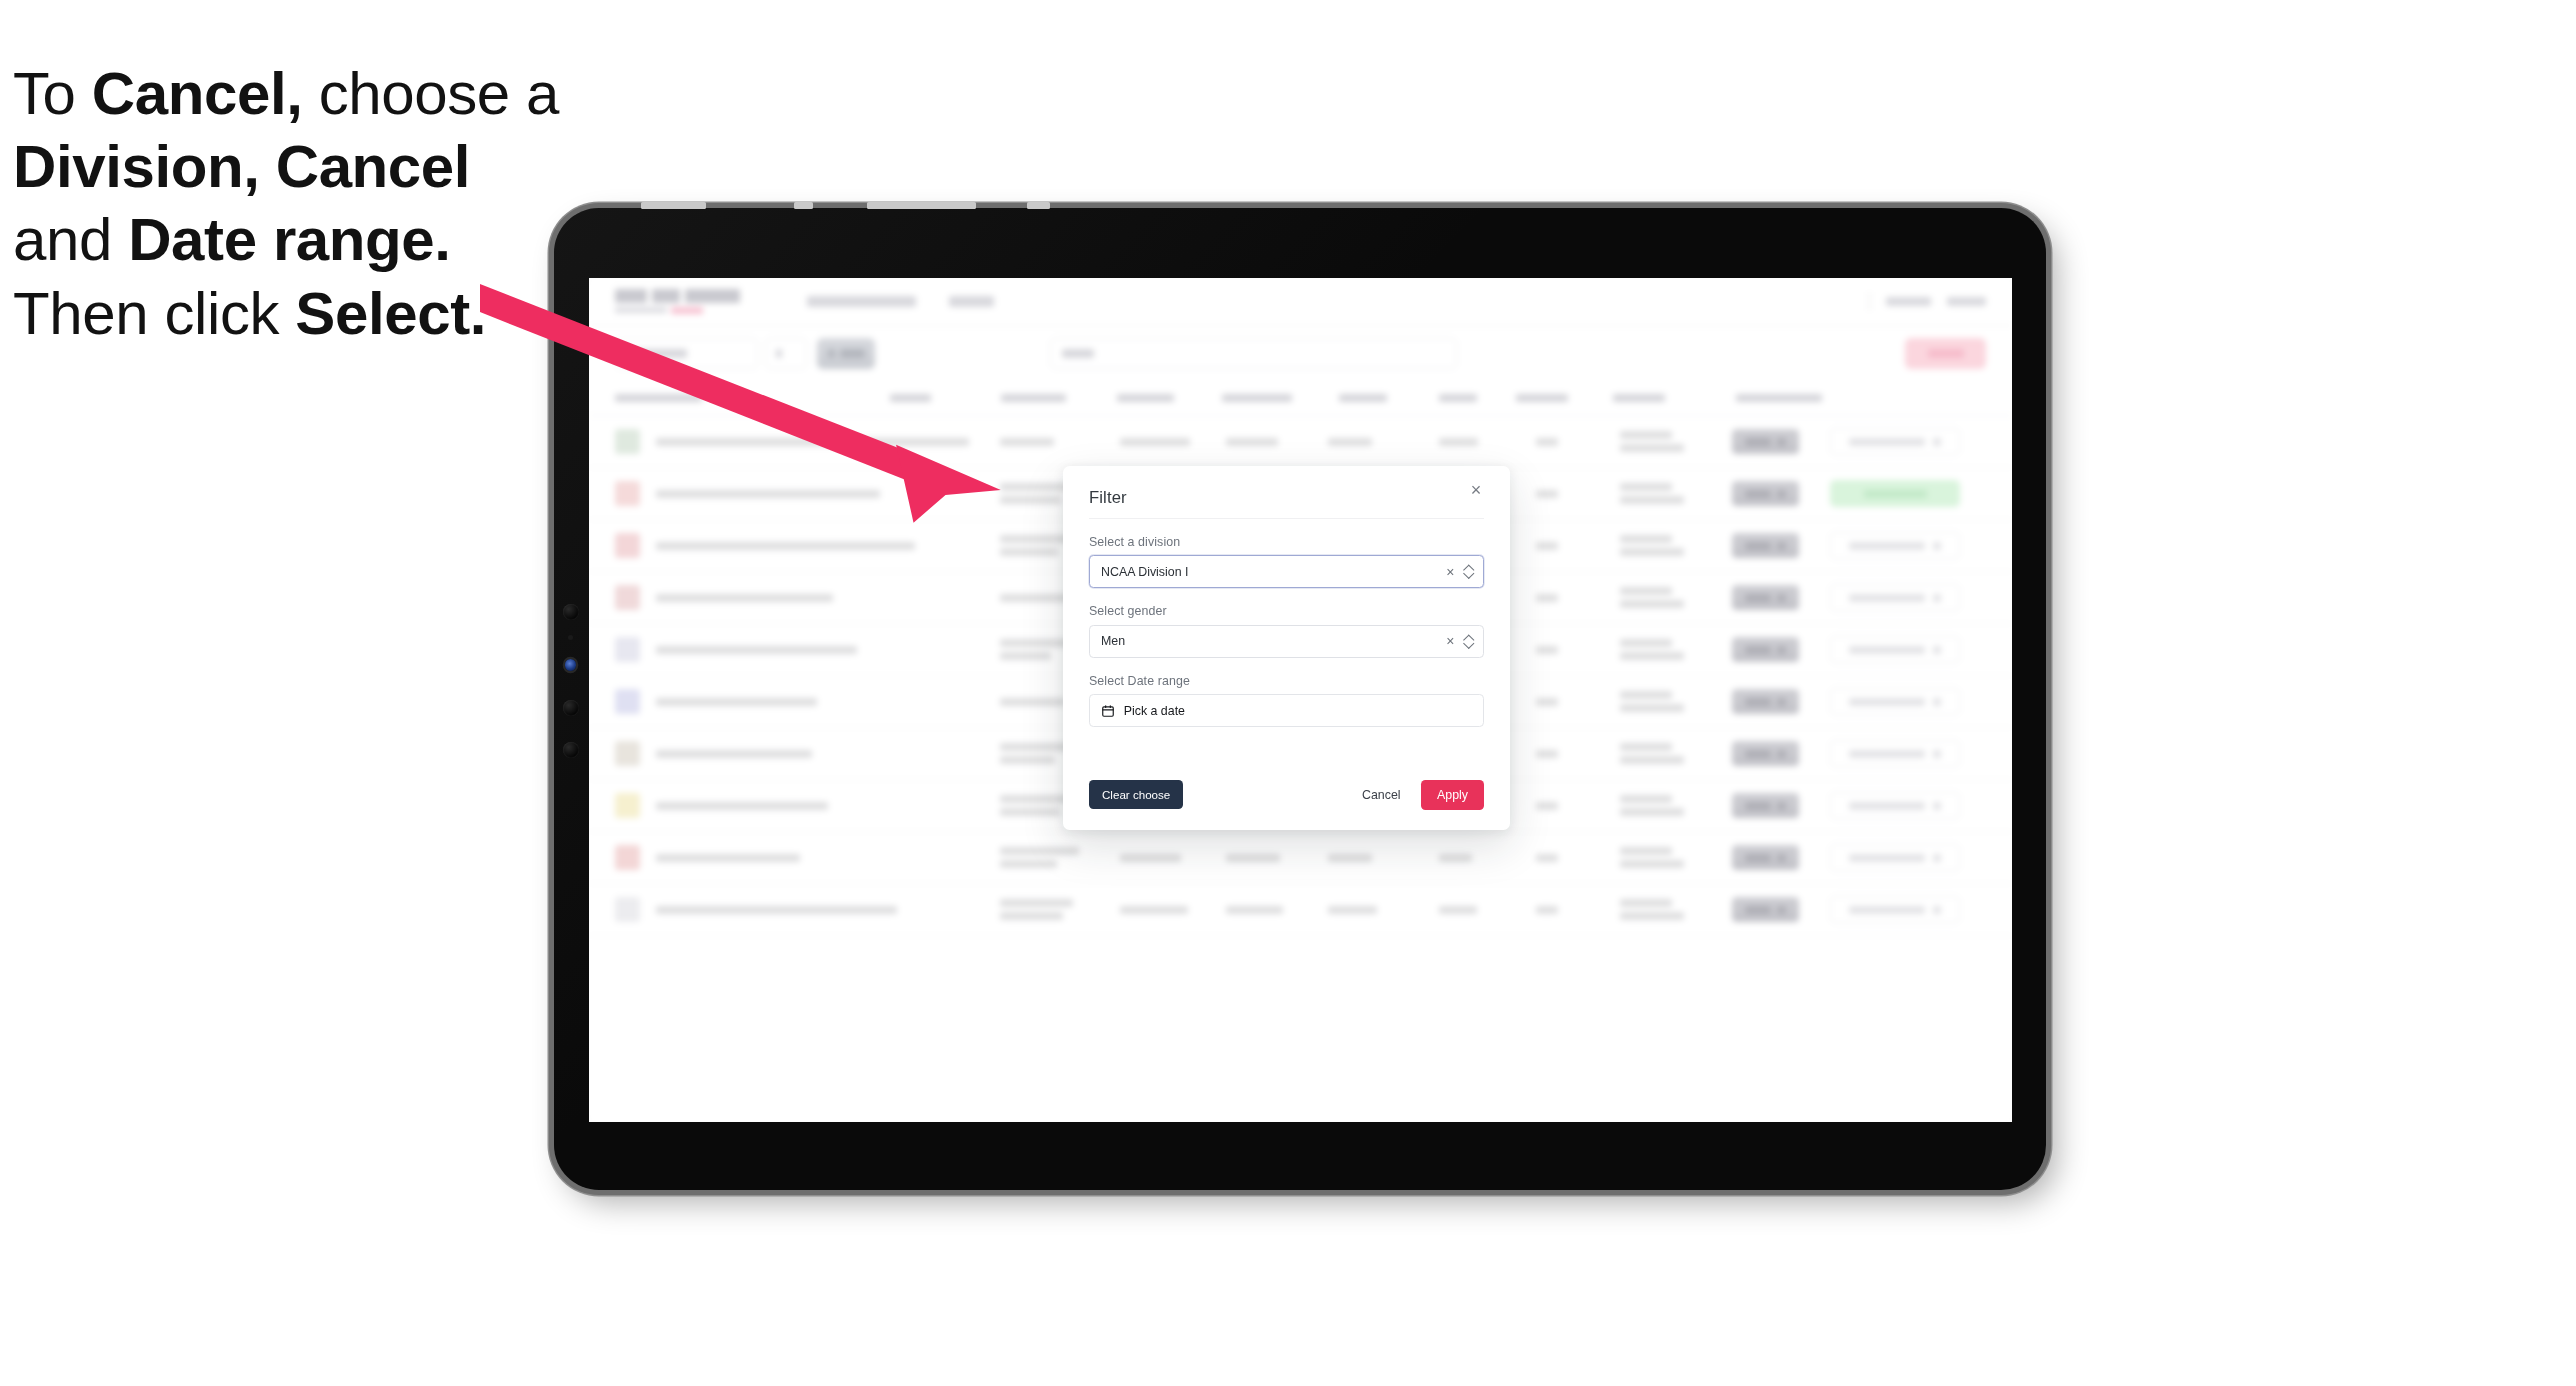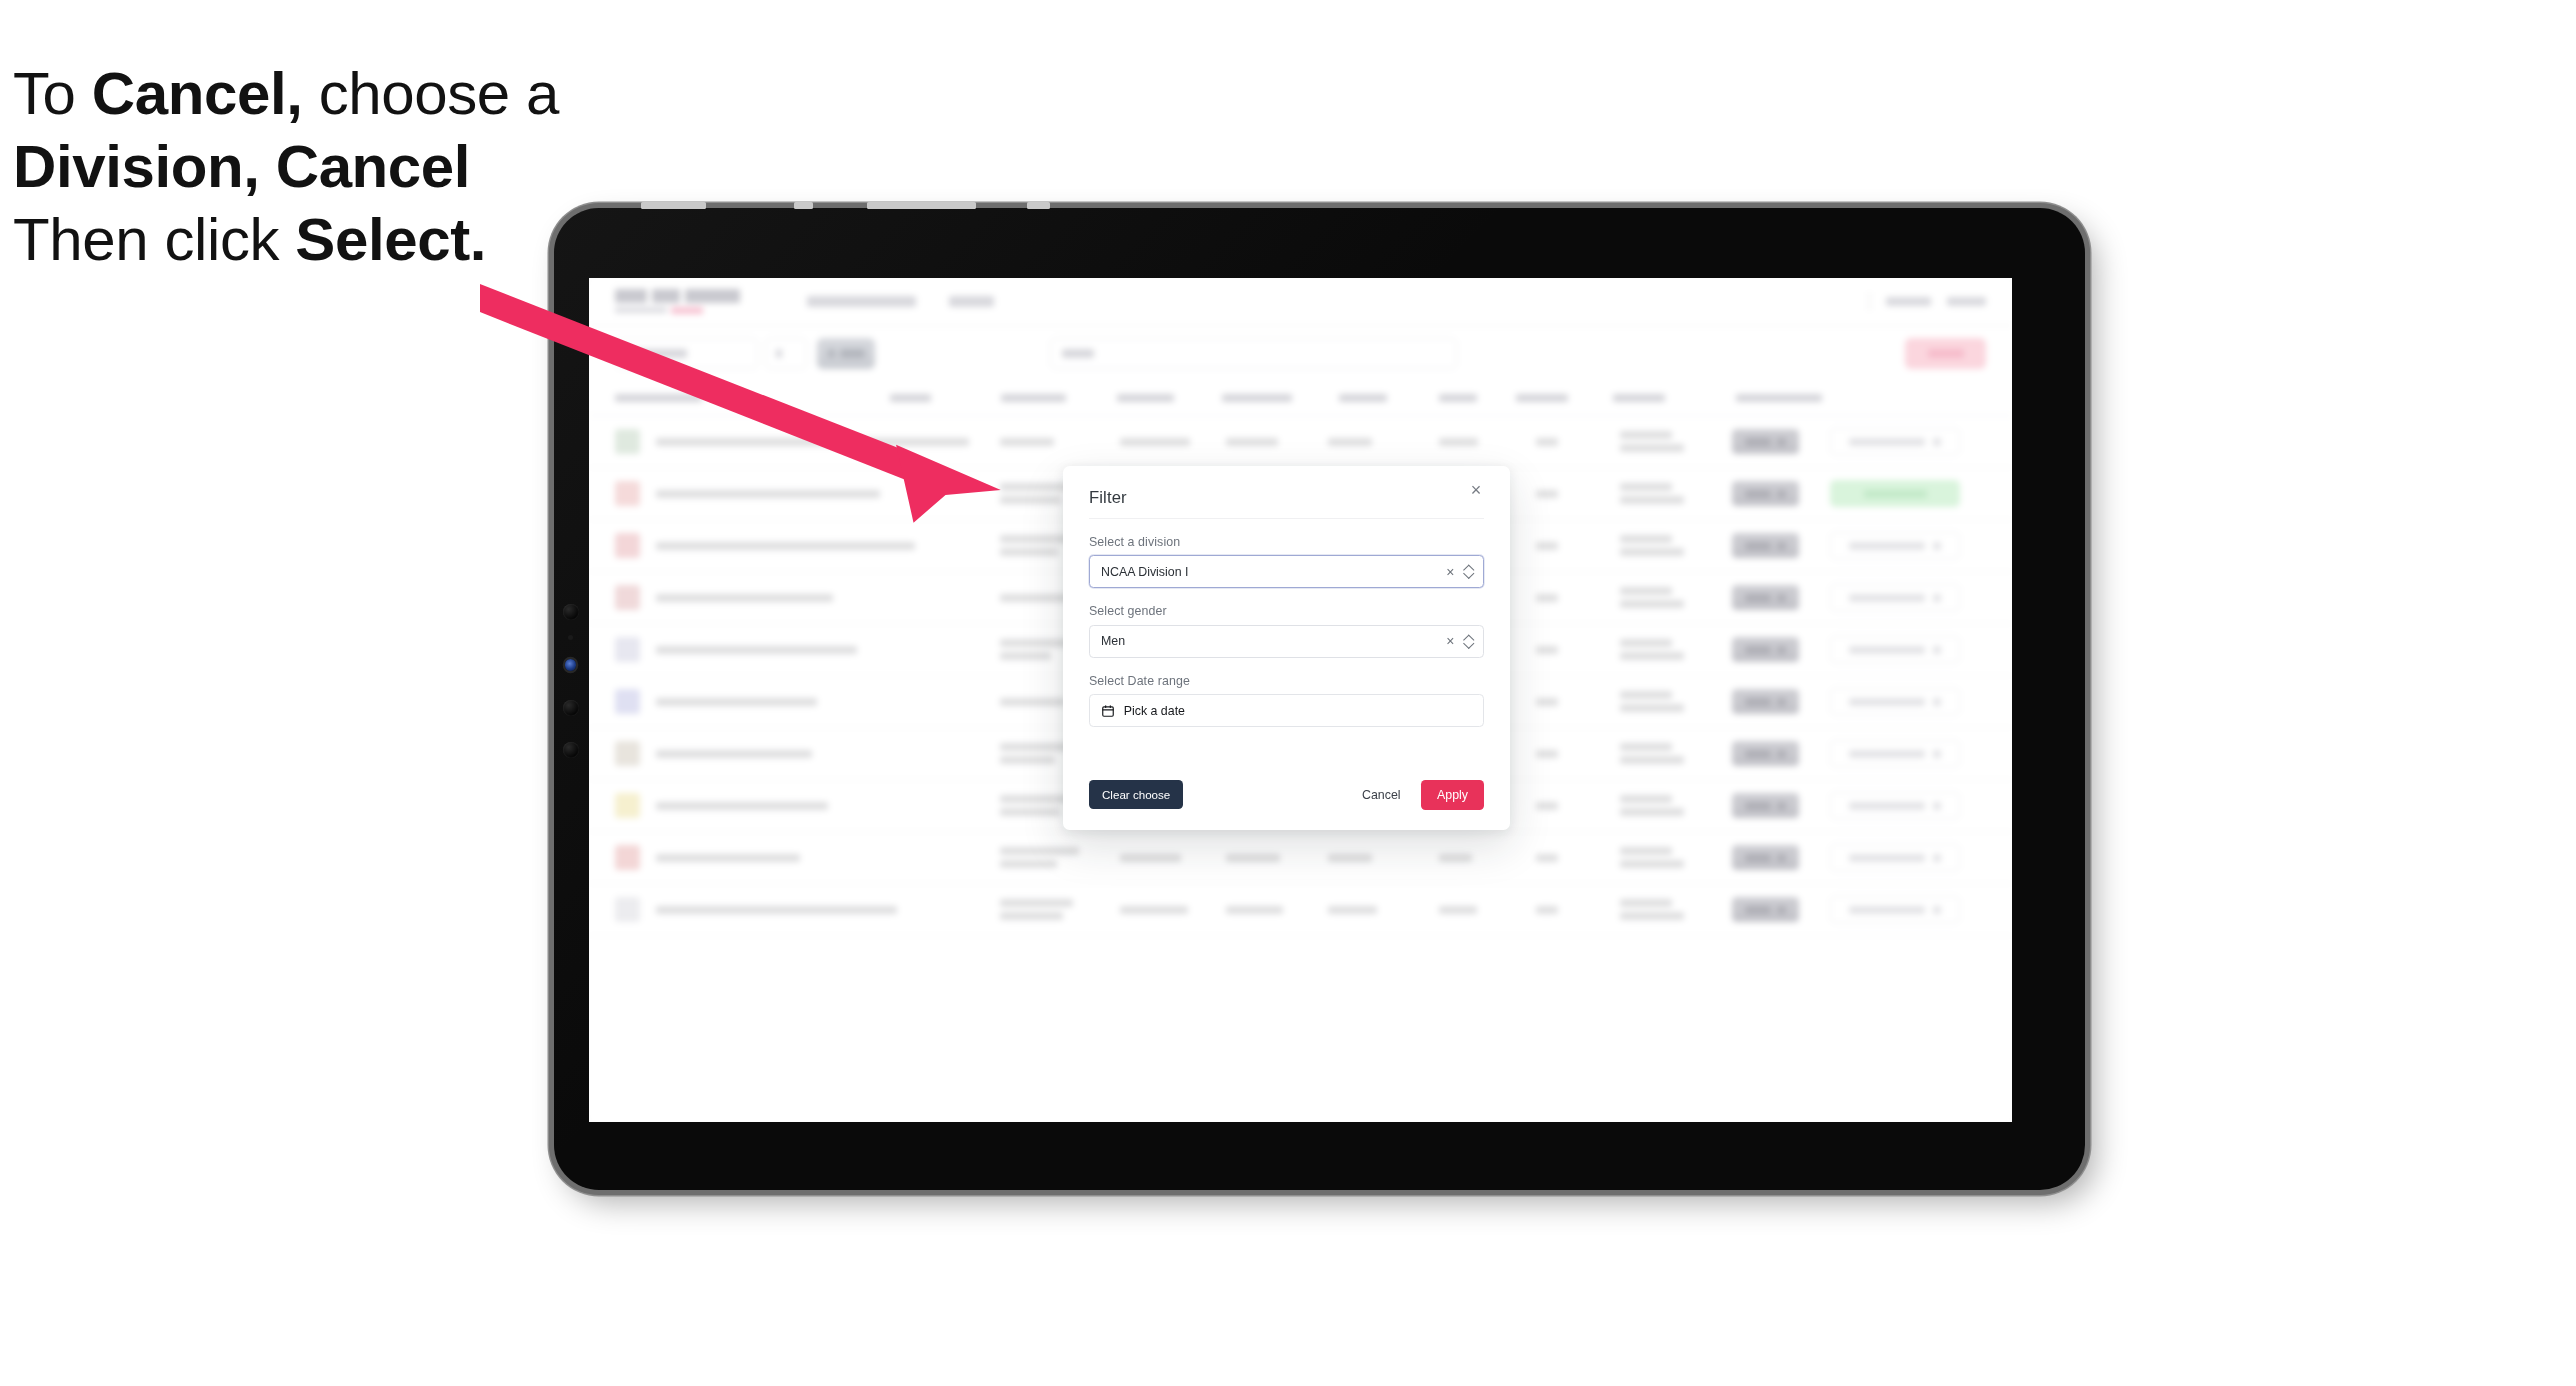--- a/index.html
+++ b/index.html
@@ -36,21 +36,20 @@
     left: 554px;
     top: 208px;
     width: 1492px;
     height: 982px;
     background: #0a0a0a;
     border-radius: 45px;
     box-shadow:
        0 0 0 5.1px #6e6e6e,
        0 0 0 6.5px #8f8f8f,
        10.2px 13px 31px rgba(0,0,0,0.30);
-    padding-left: 39px;
   }
   #tablet-inner-shade {
     position: absolute;
     inset: 0;
     border-radius: 45px;
     background: linear-gradient(135deg, rgba(60,60,60,0.22) 0%, rgba(0,0,0,0) 38%);
     pointer-events: none;
   }
   
   .antenna {
@@ -398,20 +397,21 @@
     height: 262px;
     pointer-events: none;
   }
 </style>
 </head>
 <body>
 
 <div id="instructions">
   <div class="line"><span>To </span><span class="b">Cancel,</span><span> choose a</span></div>
   <div class="line"><span class="b">Division, Cancel</span></div>
+  <div class="line"><span>and </span><span class="b">Date range.</span></div>
   <div class="line"><span>Then click </span><span class="b">Select.</span></div>
 </div>
 
 <div id="tablet">
   <div id="tablet-inner-shade"></div>
 
   <div class="antenna a1"></div>
   <div class="antenna a2"></div>
   <div class="antenna a3"></div>
   <div class="antenna a4"></div>

